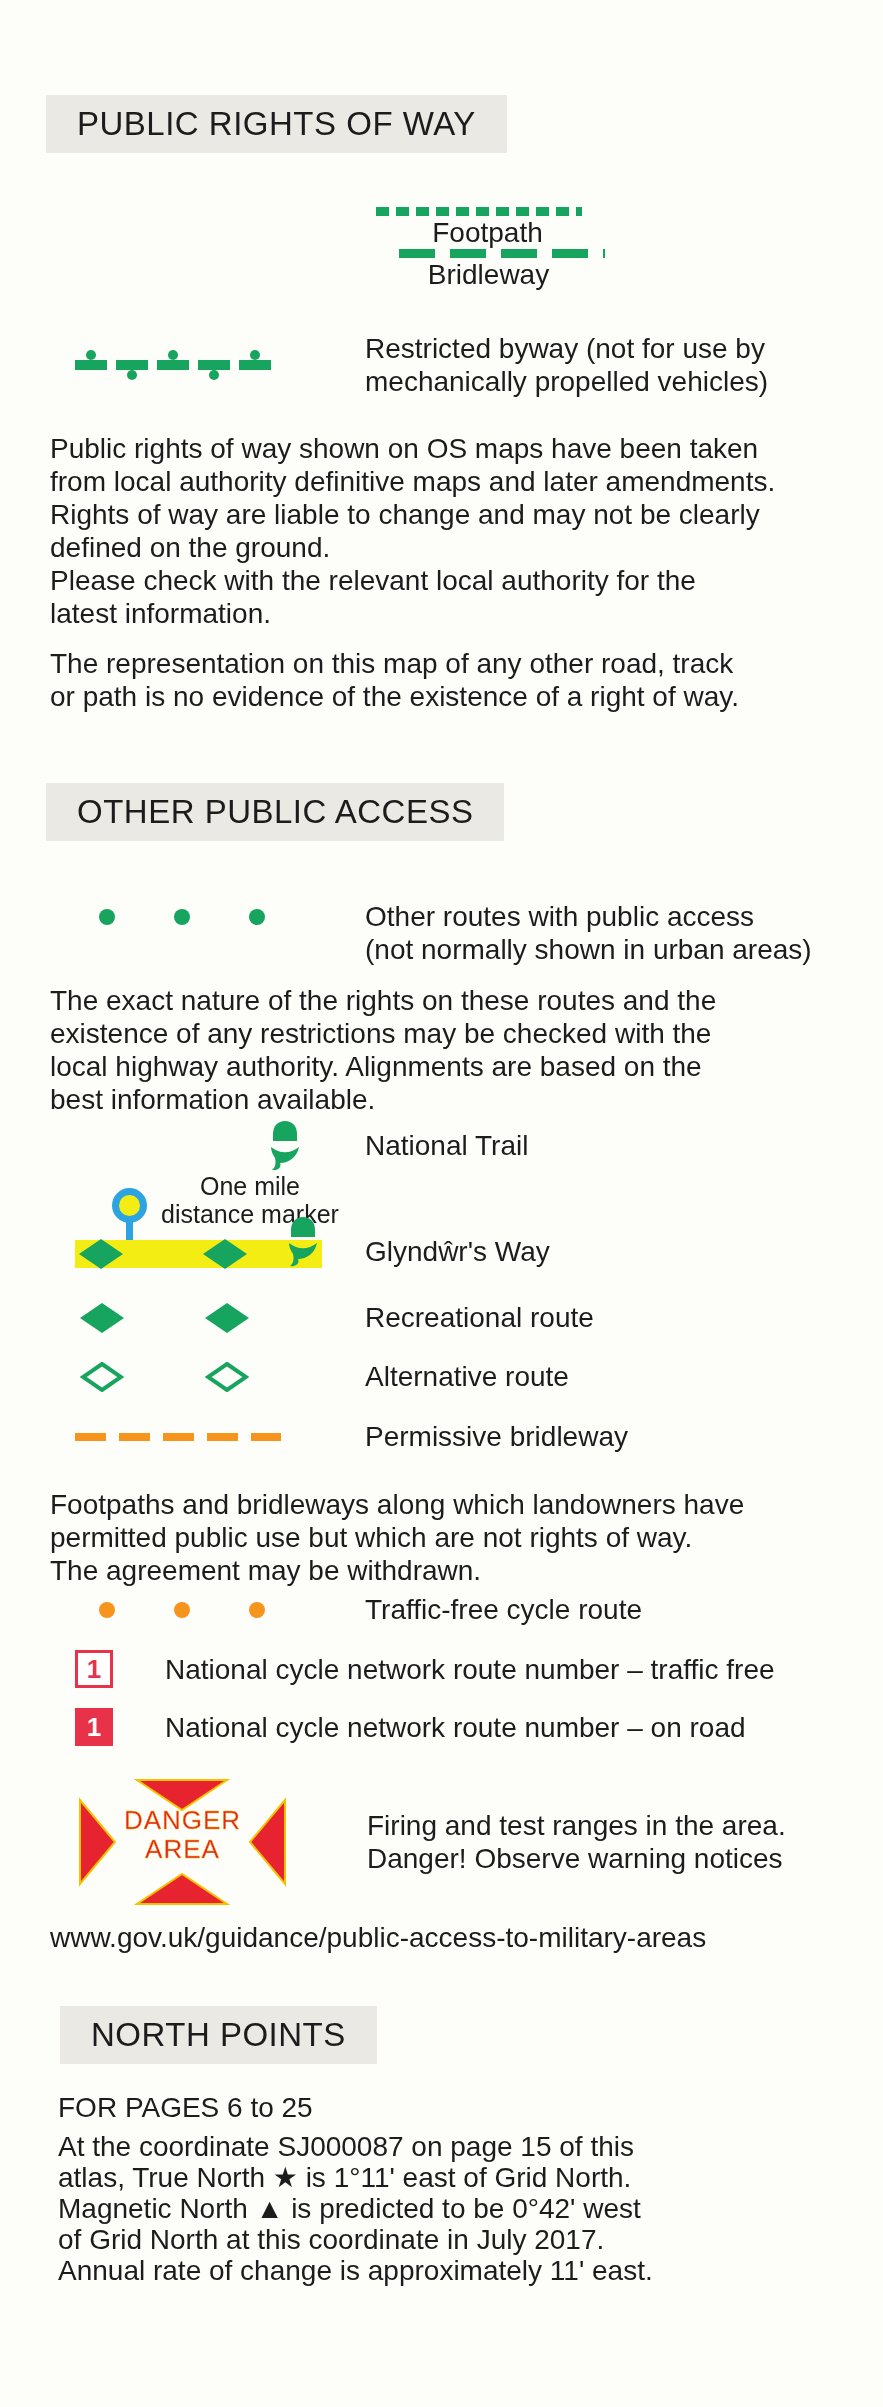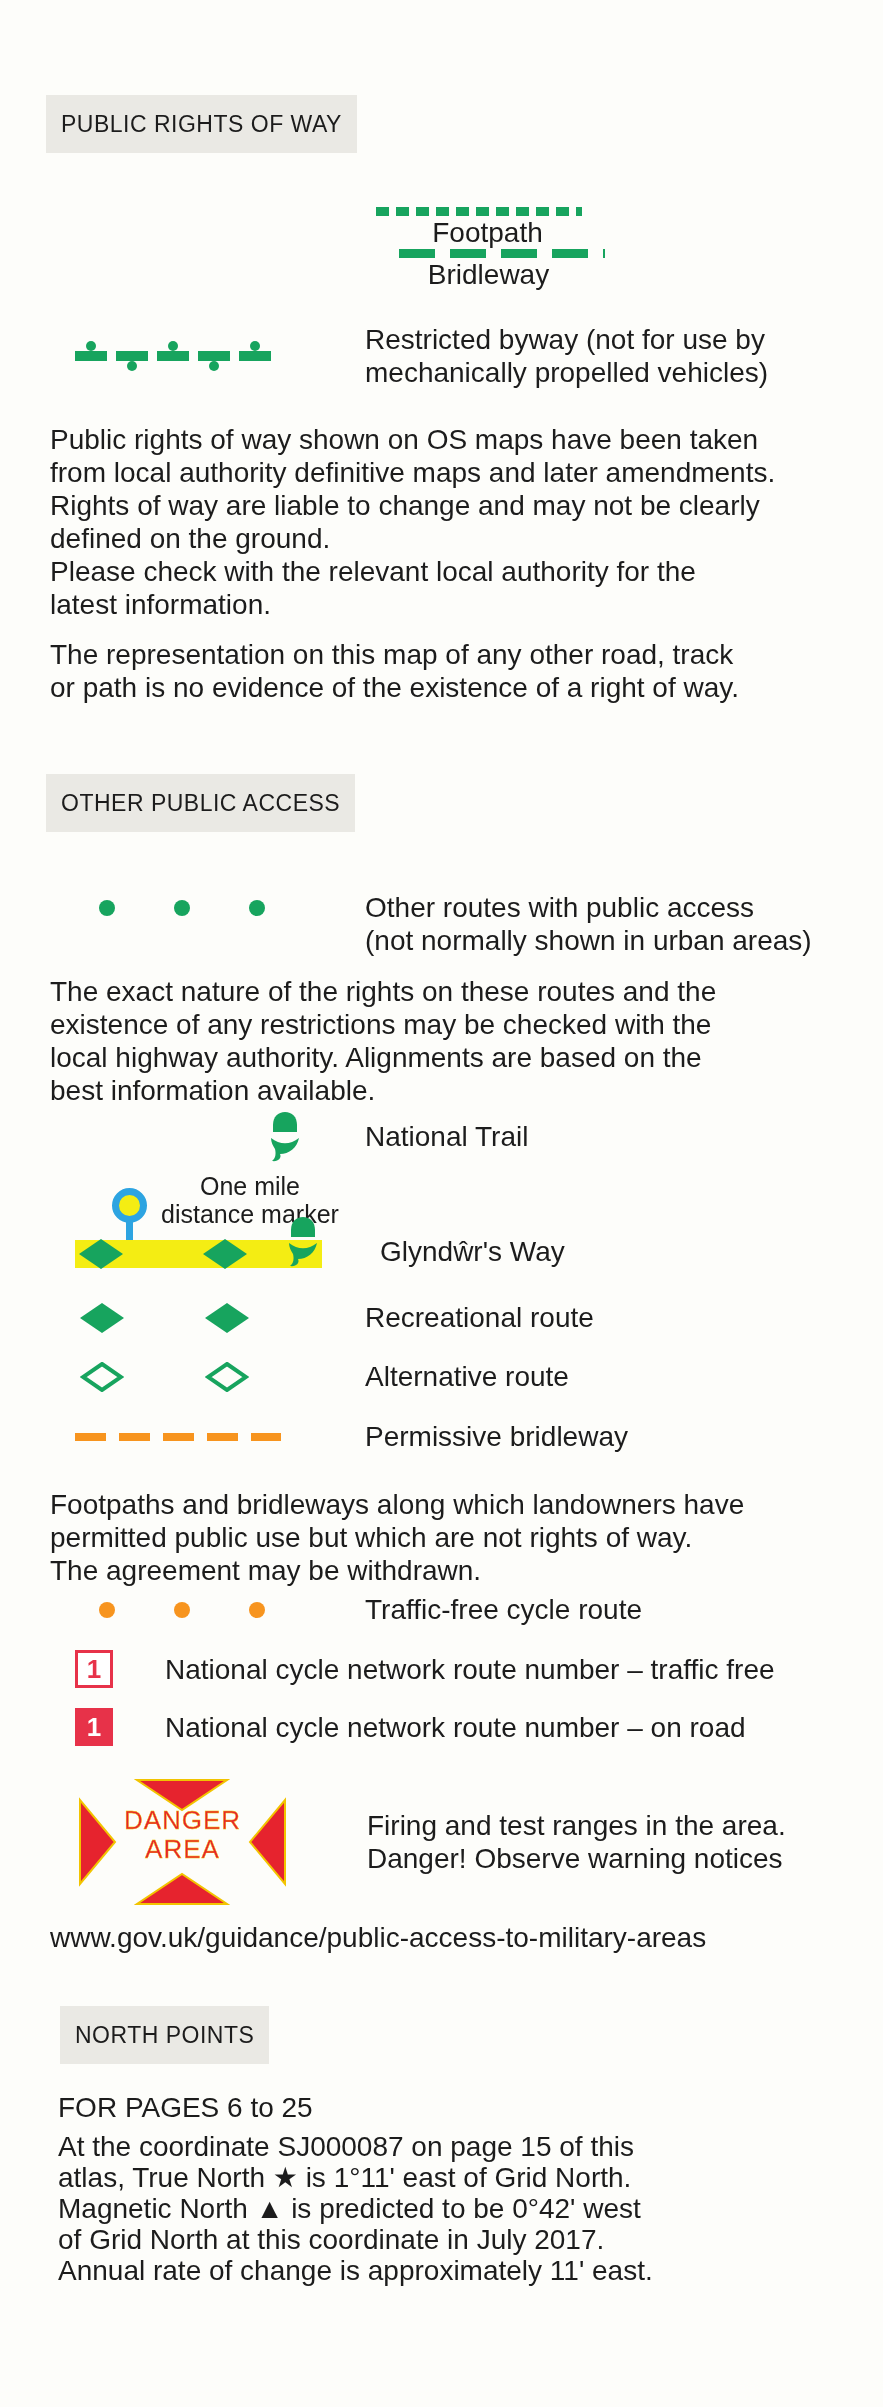--- a/index.html
+++ b/index.html
@@ -14,22 +14,22 @@
   }
   html,body{margin:0;padding:0;background:#ffffff;}
   .page{
     position:relative;width:883px;height:2407px;overflow:hidden;
     background:#fdfdfa;color:var(--ink);
     font-family:"Liberation Sans", sans-serif;
     font-size:28px;line-height:33px;
   }
   .heading{
     display:block;width:fit-content;background:var(--hbg);
-    font-size:23px;line-height:36px;font-weight:400;letter-spacing:.5px;
-    padding:11px 15px;margin:0 17px 0 46px;
+    font-size:33px;line-height:36px;font-weight:400;letter-spacing:.5px;
+    padding:11px 31px;margin:0 17px 0 46px;
   }
   .ml{white-space:pre-line;}
   .para{margin-left:50px;width:800px;}
   .row{display:flex;align-items:center;margin-left:48px;}
   .symcol{flex:0 0 317px;display:flex;align-items:center;box-sizing:border-box;padding-left:27px;}
   .symcol-n{flex:0 0 117px;display:flex;align-items:center;box-sizing:border-box;padding-left:27px;}
   .lbl{color:var(--ink);}
 
   
   .footpath-line{width:206px;height:9px;background:repeating-linear-gradient(90deg,var(--green) 0 13px,transparent 13px 20px);}
@@ -43,30 +43,30 @@
   .dot-green{background:var(--green);}
   .dot-orange{background:var(--orange);}
 
   
   .h-prow{margin-top:95px;}
   .r-fpbw{margin-top:54px;margin-left:75px;flex-direction:column;}
   .r-fpbw .lbl-fp{margin-left:17px;}
   .r-fpbw .bridleway-line{margin-left:45px;}
   .r-fpbw .lbl-bw{margin-left:19px;}
   .r-byway{margin-top:28px;}
-  .r-restricted{margin-top:32px;align-items:center;}
+  .r-restricted{margin-top:41px;align-items:center;}
   .p1{margin-top:34px;}
   .p2{margin-top:17px;}
   .h-opa{margin-top:70px;}
   .r-routes{margin-top:59px;align-items:flex-start;}
   .r-routes .dotrow{margin-top:9px;}
   .p3{margin-top:18px;}
   .r-ntrail{margin-top:2px;}
   .r-ntrail .acorn{margin-left:193px;}
-  .glyndwr{position:relative;height:110px;margin-top:9px;}
+  .glyndwr{position:relative;height:110px;margin-top:0;}
   .r-rec{margin-top:19px;}
   .r-alt{margin-top:26px;}
   .r-pfp{margin-top:25px;}
   .r-pbw{margin-top:27px;}
   .p4{margin-top:35px;}
   .r-cycle{margin-top:6px;}
   .r-ncn1{margin-top:24px;}
   .r-ncn2{margin-top:20px;}
   .r-danger{margin-top:30px;align-items:center;}
   .r-url{margin-top:13px;margin-left:50px;}
@@ -80,21 +80,21 @@
 
   
   .gw-note{position:absolute;left:158px;top:0;width:184px;text-align:center;font-size:25px;line-height:28px;}
   .gw-head{position:absolute;left:112px;top:16px;width:35px;height:35px;border-radius:50%;
            border:7px solid var(--blue);background:var(--yellow);box-sizing:border-box;}
   .gw-stem{position:absolute;left:126px;top:49px;width:7px;height:44px;background:var(--blue);}
   .gw-band{position:absolute;left:75px;top:68px;width:247px;height:28px;background:var(--yellow);}
   .gw-band .d1{position:absolute;left:4px;top:-1px;}
   .gw-band .d2{position:absolute;left:128px;top:-1px;}
   .gw-band .acorn{position:absolute;left:211px;top:-26px;}
-  .gw-label{position:absolute;left:380px;top:63px;}
+  .gw-label{position:absolute;left:365px;top:63px;}
 
   
   .badge{width:38px;height:38px;display:flex;align-items:center;justify-content:center;
          font-weight:bold;font-size:26px;box-sizing:border-box;}
   .badge-tf{border:3px solid var(--cred);color:var(--cred);background:#fff;}
   .badge-road{background:var(--cred);color:#fff;}
 
   
   .danger-box{position:relative;width:215px;height:132px;}
   .danger-text{position:absolute;left:0;top:30px;width:215px;text-align:center;

